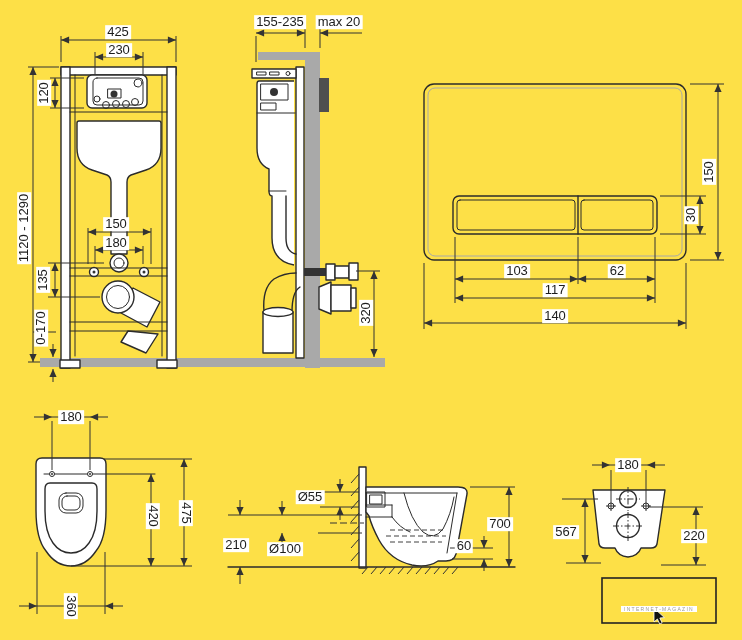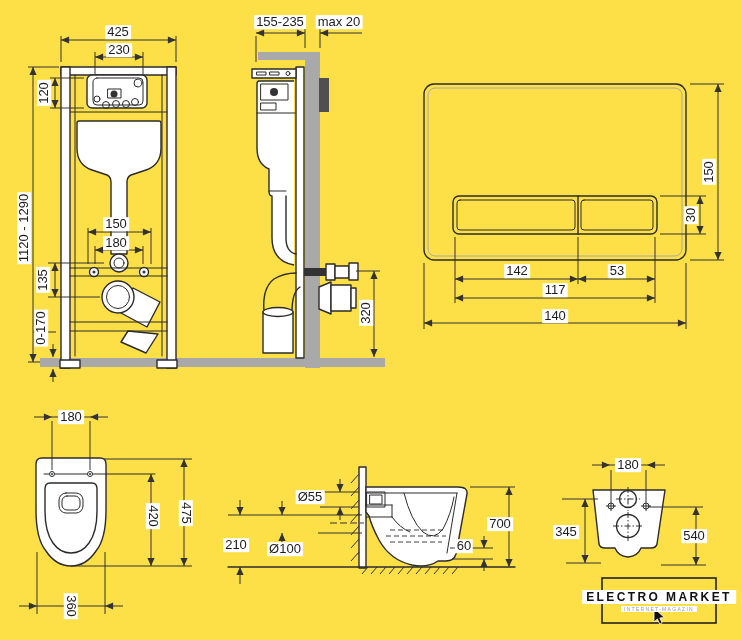--- a/index.html
+++ b/index.html
@@ -288,35 +288,34 @@
 <span class="dim" style="left:116px;top:243px">180</span>
 <span class="dim rccw" style="left:43px;top:280px">135</span>
 <span class="dim rccw" style="left:41px;top:328px">0-170</span>
 
 <span class="dim" style="left:280px;top:22px">155-235</span>
 <span class="dim" style="left:339px;top:22px">max 20</span>
 <span class="dim rccw" style="left:366px;top:313px">320</span>
 
 <span class="dim rccw" style="left:709px;top:172px">150</span>
 <span class="dim rccw" style="left:691px;top:215px">30</span>
-<span class="dim" style="left:517px;top:271px">142</span>
-<span class="dim" style="left:617px;top:271px">53</span>
+<span class="dim" style="left:517px;top:271px">103</span>
+<span class="dim" style="left:617px;top:271px">62</span>
 <span class="dim" style="left:555px;top:290px">117</span>
 <span class="dim" style="left:555px;top:316px">140</span>
 
 <span class="dim" style="left:71px;top:417px">180</span>
 <span class="dim rcw" style="left:186px;top:513px">475</span>
 <span class="dim rcw" style="left:153px;top:516px">420</span>
 <span class="dim rcw" style="left:71px;top:606px">360</span>
 
 <span class="dim" style="left:310px;top:497px">Ø55</span>
 <span class="dim" style="left:285px;top:549px">Ø100</span>
 <span class="dim" style="left:236px;top:545px">210</span>
 <span class="dim" style="left:500px;top:524px">700</span>
 <span class="dim" style="left:464px;top:546px">60</span>
 
 <span class="dim" style="left:628px;top:465px">180</span>
-<span class="dim" style="left:566px;top:532px">345</span>
-<span class="dim" style="left:694px;top:536px">540</span>
-
-<span class="logo-title" style="left:659px;top:597px">ELECTRO MARKET</span>
+<span class="dim" style="left:566px;top:532px">567</span>
+<span class="dim" style="left:694px;top:536px">220</span>
+
 <span class="logo-sub" style="left:659px;top:609px">INTERNET-MAGAZIN</span>
 </div>
 
 </body></html>

